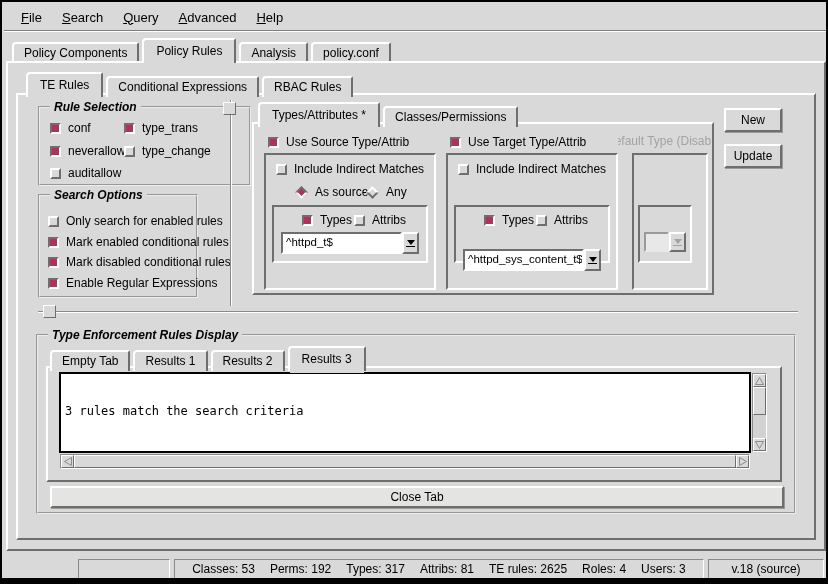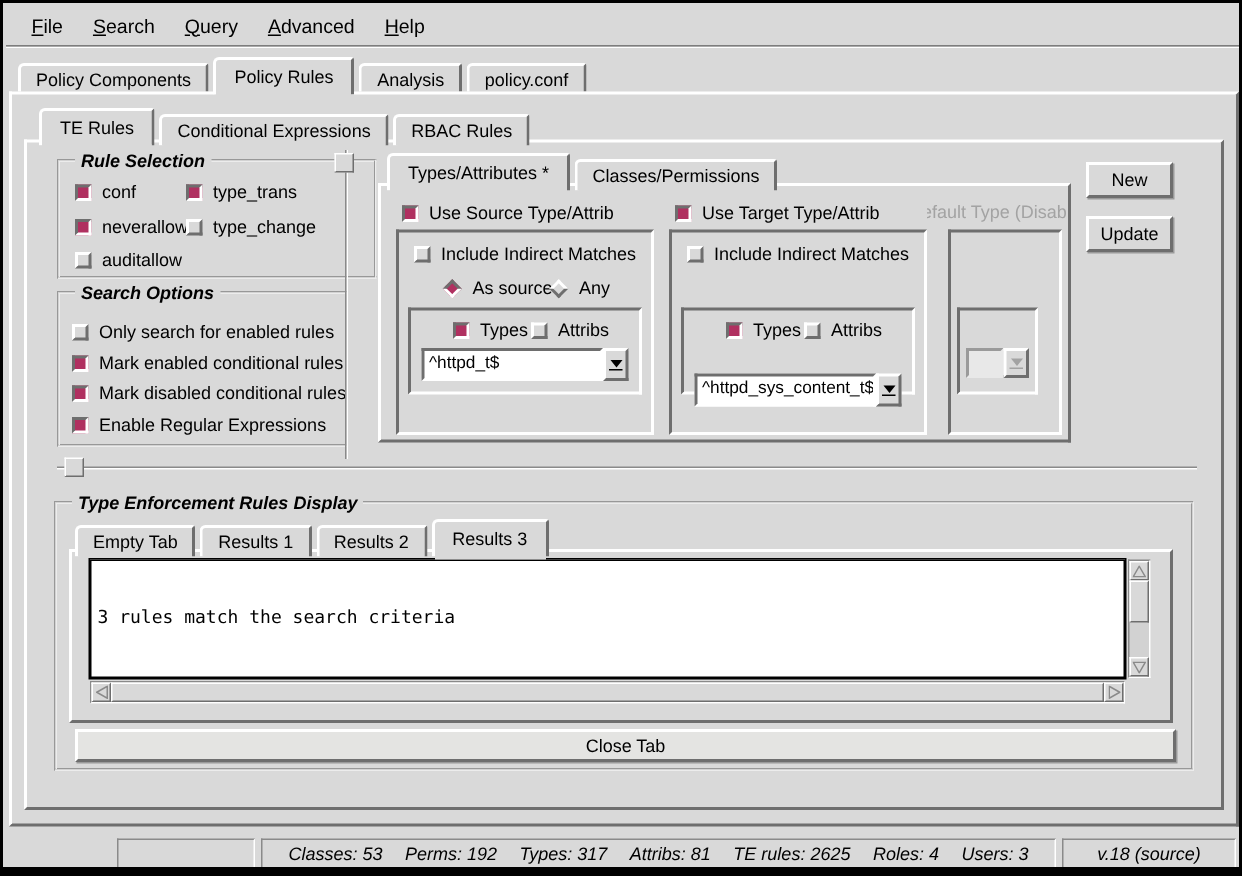--- a/index.html
+++ b/index.html
@@ -76,21 +76,21 @@
   .scroll { background:#d2d2d2; border:1px solid; border-color:#8a8a8a var(--lt) var(--lt) #8a8a8a;
             display:flex; }
   .vscroll { flex-direction:column; }
   .scroll .arrow { flex:0 0 13px; background:var(--bg); border:1px solid;
                    border-color:var(--lt) var(--dk) var(--dk) var(--lt);
                    display:flex; align-items:center; justify-content:center; }
   .scroll .thumb { background:var(--bg); border:1px solid; border-color:var(--lt) var(--dk) var(--dk) var(--lt); }
   .scroll .trough { flex:1; }
 
   
-  .statusbar { left:2px; top:556px; width:824px; height:22px; display:flex; align-items:center;font-style:italic; }
+  .statusbar { left:2px; top:556px; width:824px; height:22px; display:flex; align-items:center; }
   .status-panel { height:20px; display:flex; align-items:center; justify-content:center; font-size:12px; }
   .stats { gap:15px; white-space:nowrap; }
   .disabled-label { color:var(--dis); overflow:hidden; white-space:nowrap; }
 </style>
 </head>
 <body>
 
 <div class="window">
 
   <div class="abs menubar">
@@ -133,21 +133,21 @@
   </div>
   <div class="chkrow" style="left:122px; top:142px;">
     <span class="cb"></span>
     <span>type_change</span>
   </div>
   <div class="chkrow" style="left:48px; top:164px;">
     <span class="cb"></span>
     <span>auditallow</span>
   </div>
 
-  <div class="abs lframe" style="left:36px; top:192px; width:194px; height:104px;">
+  <div class="abs lframe" style="left:36px; top:192px; width:160px; height:104px;">
     <div class="lframe-title">Search Options</div>
   </div>
   <div class="chkrow" style="left:46px; top:212px;">
     <span class="cb"></span>
     <span>Only search for enabled rules</span>
   </div>
   <div class="chkrow" style="left:46px; top:253px;">
     <span class="cb on"></span>
     <span>Mark disabled conditional rules</span>
   </div>

